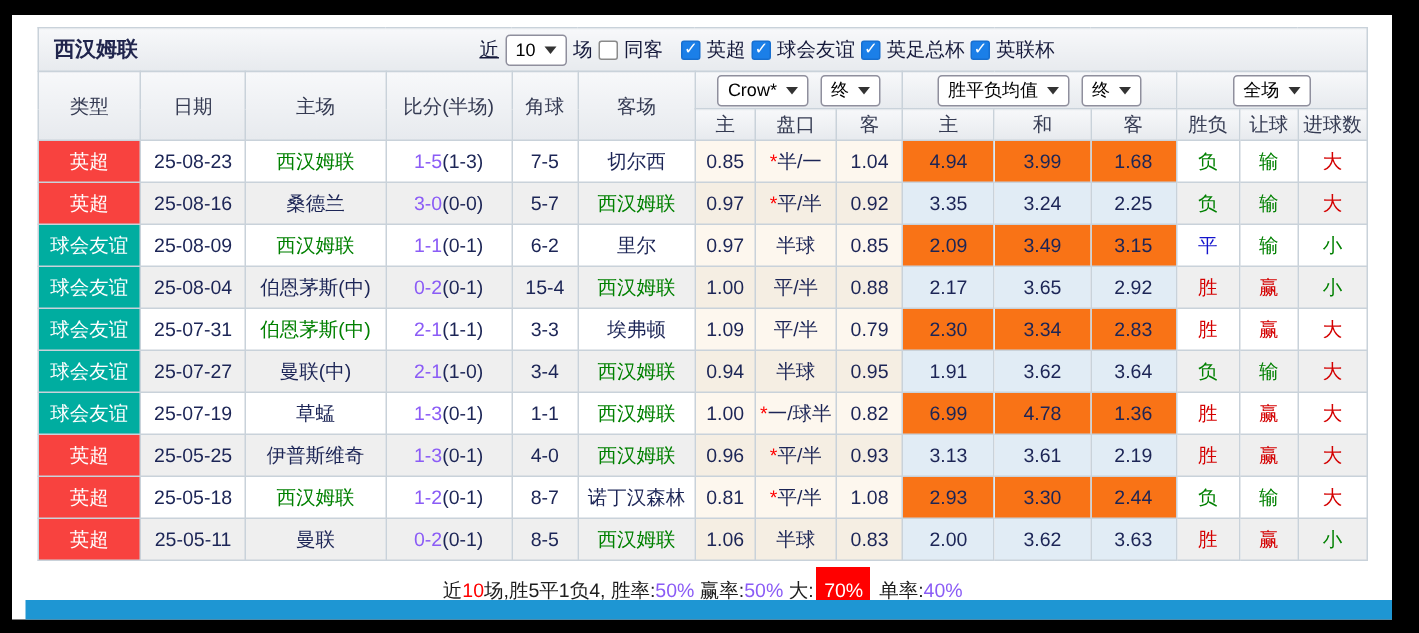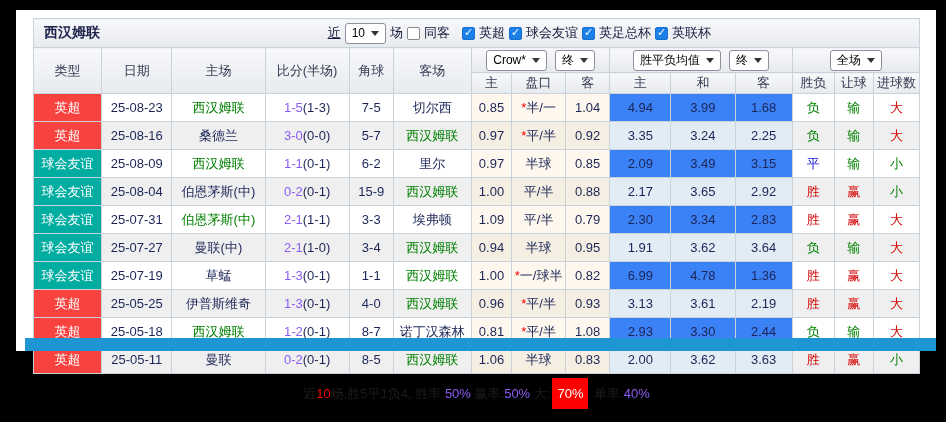--- a/index.html
+++ b/index.html
@@ -1,20 +1,20 @@
 <!DOCTYPE html>
 <html><head>
 <meta charset="utf-8">
 <style>
   html,body{margin:0;padding:0;}
   body{
     width:946px;height:422px;background:#000;position:relative;overflow:hidden;
     font-family:"Liberation Sans","DejaVu Sans",sans-serif;
   }
-  .panel{position:absolute;left:16px;top:10px;width:920px;height:341px;background:#fff;}
+  .panel{position:absolute;left:8px;top:10px;width:920px;height:403px;background:#fff;}
   .table-wrap{padding:8px 16px 0 17px;}
   table.stats{
     width:887px;border-collapse:collapse;table-layout:fixed;
     font-size:13px;color:#1c2556;border:1px solid #a4b1bd;
   }
   .stats th,.stats td{border:1px solid #c9d2da;text-align:center;padding:0;overflow:hidden;white-space:nowrap;}
   .stats th{background:linear-gradient(#f7f8fa,#e7eaee);font-weight:normal;color:#343a52;}
   .title-row th{height:28px;}
   .title-flex{display:flex;align-items:center;justify-content:space-between;padding:0 10px;}
   .team-title{font-weight:bold;font-size:14px;color:#20254d;}
@@ -30,21 +30,21 @@
       background:#fff;border-radius:2px;position:relative;vertical-align:-2px;cursor:pointer;}
   .cb.on{background:#1b7fe8;border-color:#176fd0;}
   .cb.on::after{content:"✓";position:absolute;left:1px;top:-2px;color:#fff;font-size:11px;font-weight:bold;}
   .sel-row th{height:24px;}
   .sel-cell{display:flex;align-items:center;justify-content:center;gap:8px;}
   .sub-row th{height:20px;font-size:13px;}
   .data-row td{height:27px;background:#fff;}
   .data-row:nth-child(even) td{background:#efefef;}
   .data-row td.col-crow{background:#fdf7ee;}
   .data-row:nth-child(even) td.col-crow{background:#f5eee3;}
-  .data-row td.col-avg{background:#3b82f6;}
+  .data-row td.col-avg{background:#f97316;}
   .data-row:nth-child(even) td.col-avg{background:#e1ecf5;}
   td.t-red{background:#f8423f !important;color:#fff;}
   td.t-teal{background:#00ada0 !important;color:#fff;}
   .green{color:#008000;}
   .red{color:#d40000;}
   .blue{color:#1414cc;}
   .score-ft{color:#8b5cf6;}
   .star{color:#ff0000;}
   .summary{width:887px;margin:11px 0 0 17px;text-align:center;font-size:13px;color:#1d1d1d;}
   .summary .pct{color:#8b5cf6;}
@@ -204,21 +204,21 @@
             <td class="col-avg">3.15</td>
             <td class="blue">平</td>
             <td class="green">输</td>
             <td class="green">小</td>
           </tr>
           <tr class="data-row">
             <td class="t-teal">球会友谊</td>
             <td>25-08-04</td>
             <td>伯恩茅斯(中)</td>
             <td><span class="score-ft">0-2</span><span>(0-1)</span></td>
-            <td>15-9</td>
+            <td>15-4</td>
             <td class="green">西汉姆联</td>
             <td class="col-crow">1.00</td>
             <td class="col-crow">平/半</td>
             <td class="col-crow">0.88</td>
             <td class="col-avg">2.17</td>
             <td class="col-avg">3.65</td>
             <td class="col-avg">2.92</td>
             <td class="red">胜</td>
             <td class="red">赢</td>
             <td class="green">小</td>

